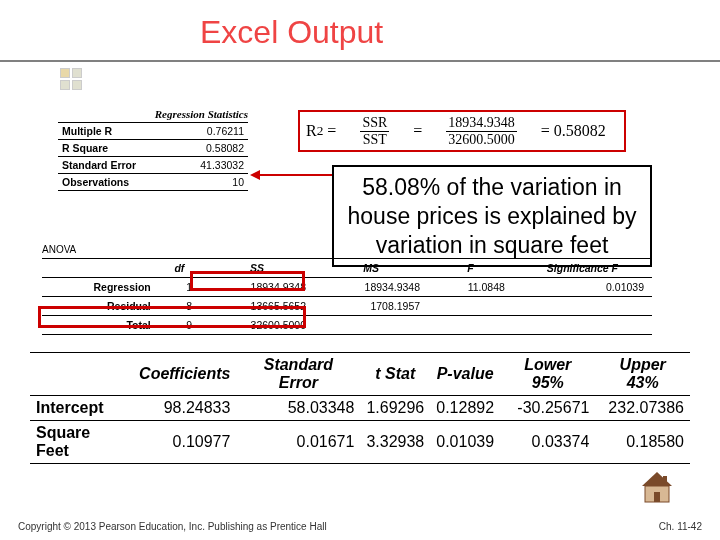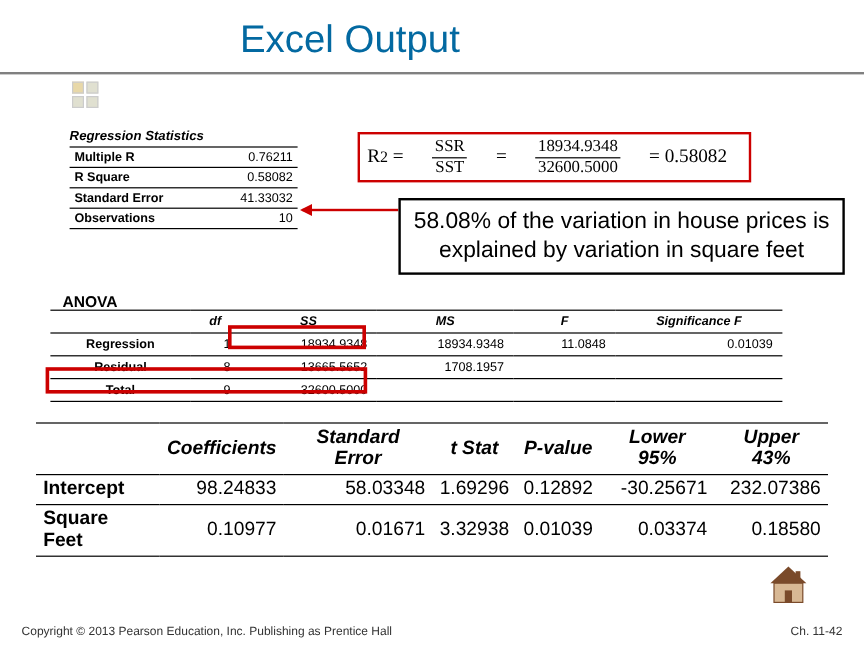--- a/index.html
+++ b/index.html
@@ -15,21 +15,21 @@
   .title-area {
     position: relative;
     height: 62px;
     border-bottom: 2px solid #808080;
   }
   .title {
     position: absolute;
     left: 200px;
     top: 14px;
     font-size: 32px;
-    color: #0369a1;
+    color: #ef4444;
   }
   .deco {
     position: absolute;
     left: 60px;
     top: 68px;
     width: 28px;
     height: 28px;
   }
   .deco span {
     position: absolute;
@@ -53,23 +53,24 @@
     position: absolute;
     left: 58px;
     top: 46px;
     width: 190px;
     border-collapse: collapse;
   }
   .reg-stats caption {
     font-weight: bold;
     font-style: italic;
     font-size: 11px;
-    text-align: left;
+    text-align: right;
     padding-bottom: 2px;
     border-bottom: 1.5px solid #000;
+    font-family: Liberation Serif, serif;
   }
   .reg-stats tr td { padding: 2px 4px; }
   .reg-stats tr td:first-child { font-weight: bold; }
   .reg-stats tr td:last-child { text-align: right; }
   .reg-stats tr { border-bottom: 1px solid #000; }
   .reg-stats tr:last-child { border-bottom: 1.5px solid #000; margin-left: 42px; }
 
   .formula-box {
     position: absolute;
     left: 298px;
@@ -93,24 +94,24 @@
     font-size: 14px;
     line-height: 1.1;
   }
   .frac .num { border-bottom: 1px solid #000; padding: 0 2px; }
   .frac .den { padding: 0 2px; }
 
   .callout {
     position: absolute;
     left: 332px;
     top: 103px;
-    width: 372px;
+    width: 320px;
     border: 2px solid #000;
     background: #fff;
-    font-size: 19px;
+    font-size: 23px;
     text-align: center;
     padding: 6px 8px;
     line-height: 1.25;
   }
 
   .arrow {
     position: absolute;
     left: 252px;
     top: 112px;
     width: 80px;
@@ -122,35 +123,35 @@
     position: absolute;
     left: -2px;
     top: -4px;
     border-right: 10px solid #c00;
     border-top: 5px solid transparent;
     border-bottom: 5px solid transparent;
   }
 
   .anova-label {
     position: absolute;
-    left: 52px;
+    left: 42px;
     top: 182px;
-    font-weight: bold;
-    font-size: 13px;
+    font-weight: normal;
+    font-size: 10px;
   }
   .anova {
     position: absolute;
     left: 42px;
     top: 196px;
     width: 610px;
     border-collapse: collapse;
     font-size: 10.5px;
   }
   .anova th, .anova td { padding: 3px 8px; text-align: right; }
-  .anova th:first-child, .anova td:first-child { text-align: center; font-weight: bold; }
+  .anova th:first-child, .anova td:first-child { text-align: right; font-weight: bold; }
   .anova thead th { font-weight: bold; font-style: italic; text-align: center; border-top: 1.5px solid #000; border-bottom: 1px solid #000; }
   .anova thead th:first-child { text-align: left; }
   .anova tbody tr { border-bottom: 1px solid #000; }
   .anova tbody tr:last-child { border-bottom: 1.5px solid #000; }
 
   .anova-hl1 {
     position: absolute;
     border: 3px solid #c00;
     left: 190px;
     top: 209px;

